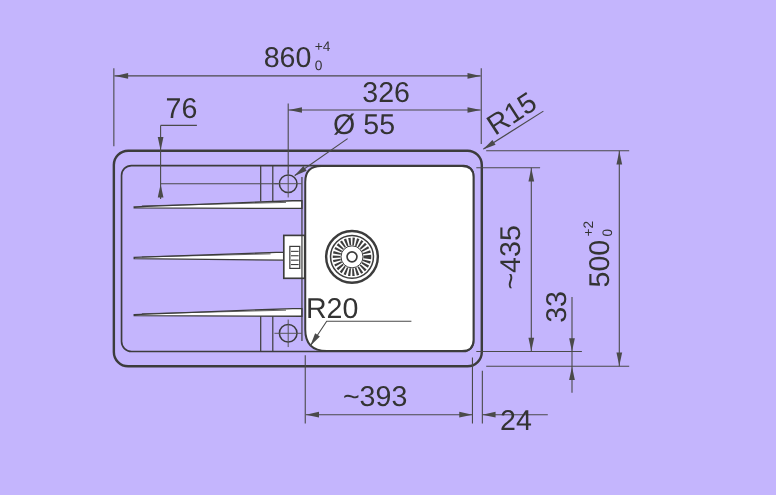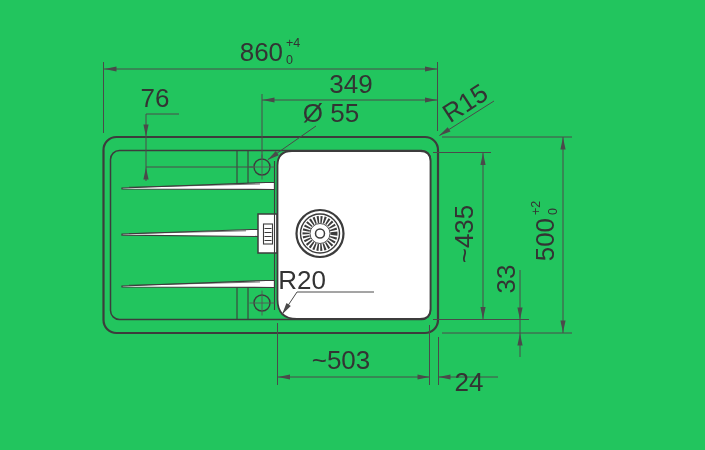--- a/index.html
+++ b/index.html
@@ -1,17 +1,17 @@
 <!DOCTYPE html>
 <html><head>
 <meta charset="utf-8">
 <style>
   html,body{margin:0;padding:0;background:#fff;}
   #stage{
-    position:relative;width:705px;height:450px;background:#22c55e;overflow:hidden;
+    position:relative;width:705px;height:450px;background:#c4b5fd;overflow:hidden;
     font-family:"Liberation Sans", sans-serif;color:#333;
   }
   #stage svg{position:absolute;left:0;top:0;}
   .dim{
     position:absolute;font-size:26px;line-height:1;color:#333;white-space:nowrap;
     transform:translate(-50%,-50%);
   }
   .dim.rot90{transform:translate(-50%,-50%) rotate(-90deg);}
   .dim.rot33{transform:translate(-50%,-50%) rotate(-33deg);}
   .dim-main{display:inline-flex;align-items:flex-start;}
@@ -142,23 +142,23 @@
   <div class="dim" style="left:270px;top:52px;">
     <span class="dim-main">
       <span>860</span>
       <span class="tol">
         <span>+4</span>
         <span>0</span>
       </span>
     </span>
   </div>
 
-  <div class="dim" style="left:351px;top:84px;">349</div>
+  <div class="dim" style="left:351px;top:84px;">326</div>
 
-  <div class="dim" style="left:155px;top:98px;">76</div>
+  <div class="dim" style="left:165px;top:98px;">76</div>
 
   <div class="dim" style="left:331px;top:113px;">Ø 55</div>
 
   <div class="dim rot33" style="left:465px;top:103px;">R15</div>
 
   <div class="dim rot90" style="left:464px;top:234px;">~435</div>
 
   <div class="dim rot90" style="left:545px;top:231px;">
     <span class="dim-main">
       <span>500</span>
@@ -166,17 +166,17 @@
         <span>+2</span>
         <span>0</span>
       </span>
     </span>
   </div>
 
   <div class="dim rot90" style="left:506px;top:279px;">33</div>
 
   <div class="dim" style="left:302px;top:280px;">R20</div>
 
-  <div class="dim" style="left:341px;top:360px;">~503</div>
+  <div class="dim" style="left:341px;top:360px;">~393</div>
 
   <div class="dim" style="left:469px;top:382px;">24</div>
 
 </div>
 
 </body></html>

